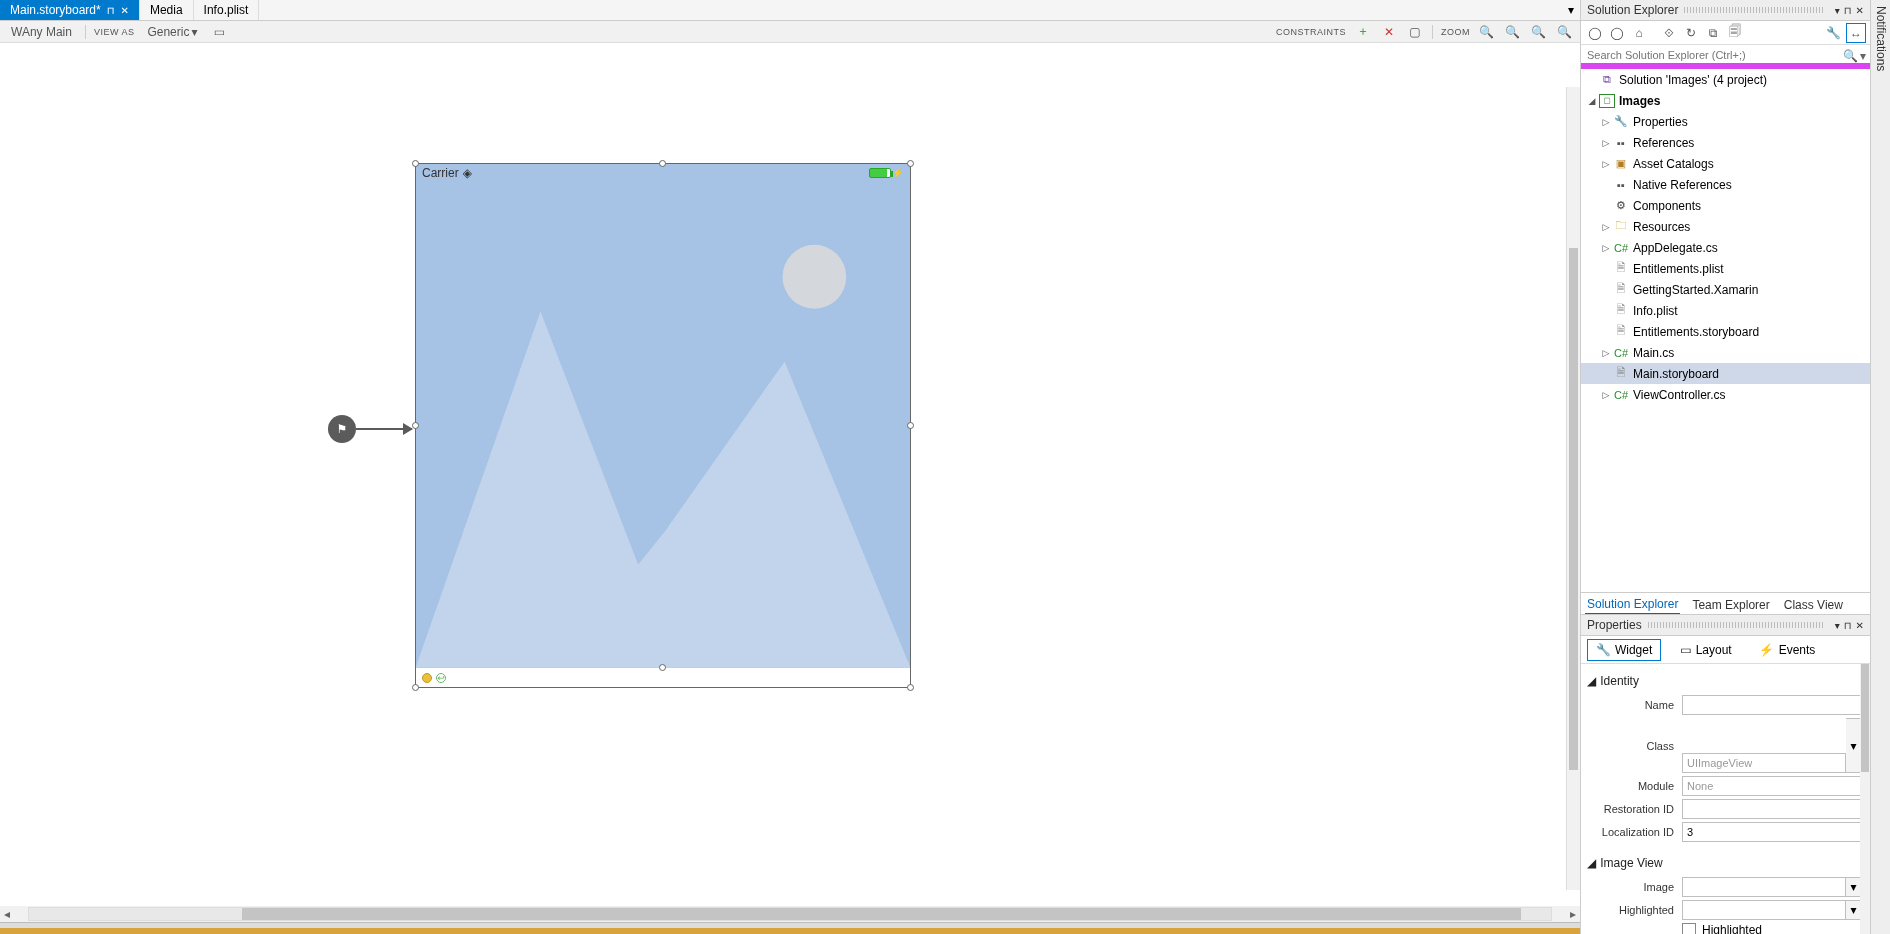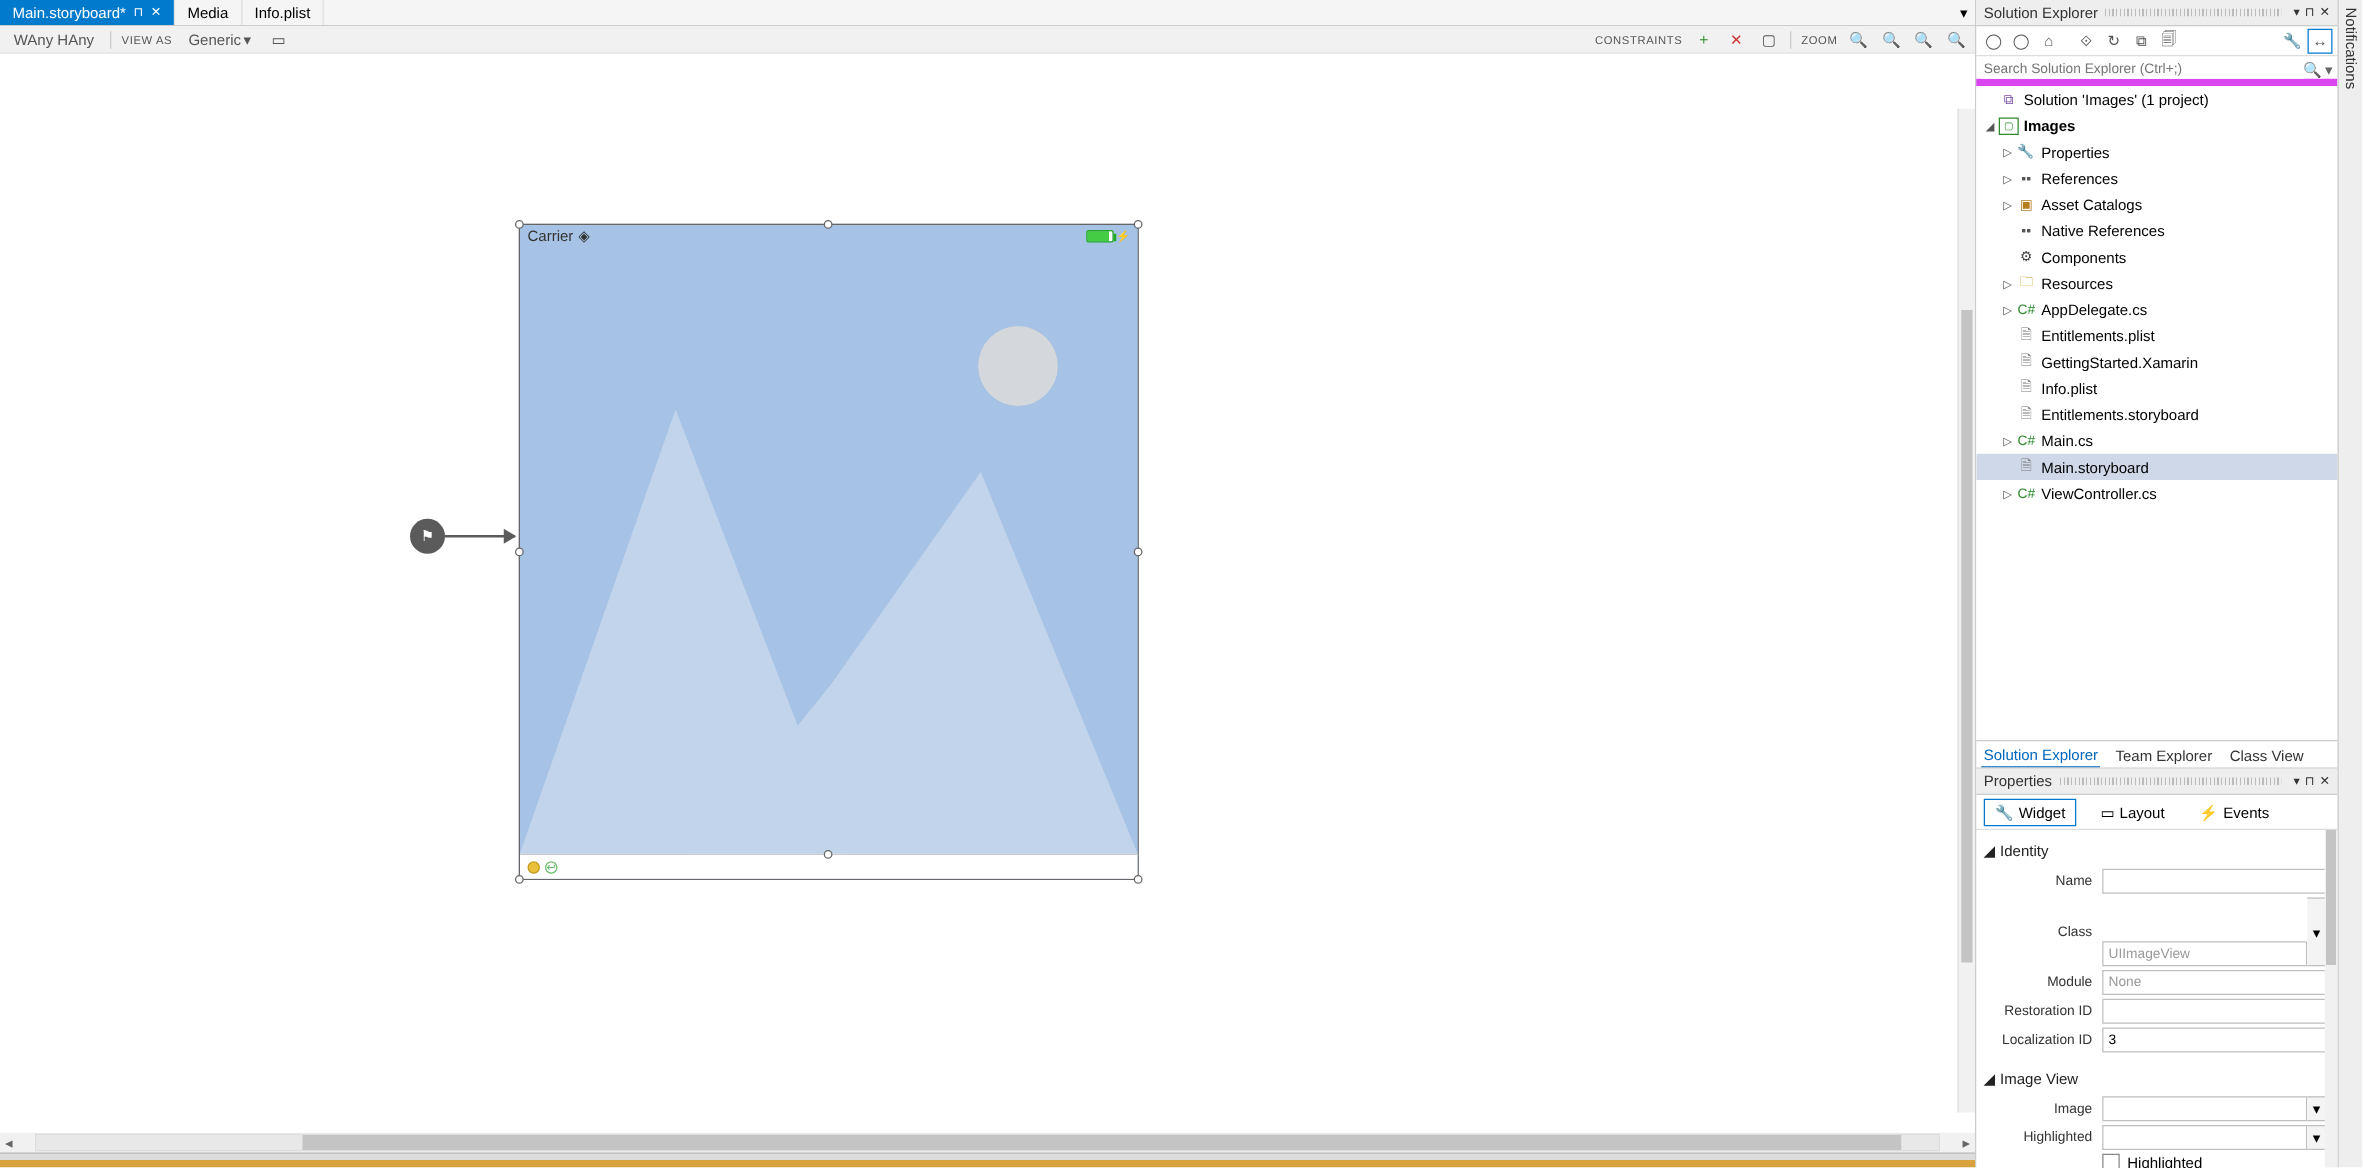--- a/index.html
+++ b/index.html
@@ -20,21 +20,21 @@
   
   .designer-bar { height: 22px; display: flex; align-items: center; background: #f1f1f1; border-bottom: 1px solid #ddd; padding: 0 6px; gap: 8px; font-size: 11px; color: #555; }
   .designer-bar .sep { width: 1px; height: 14px; background: #ccc; }
   .dropdown { display: inline-flex; align-items: center; gap: 2px; padding: 1px 4px; border: 1px solid transparent; }
   .spacer { flex: 1; }
   .icon-btn { width: 18px; height: 18px; display: inline-flex; align-items: center; justify-content: center; border: 1px solid transparent; }
 
   
   .canvas-wrap { flex: 1; position: relative; overflow: auto; background: #fff; }
   .canvas { position: absolute; inset: 0; overflow: auto; }
-  .phone { position: absolute; left: 415px; top: 136px; width: 496px; height: 525px; border: 1px solid #666; background: #a6c2e4; }
+  .phone { position: absolute; left: 415px; top: 120px; width: 496px; height: 525px; border: 1px solid #666; background: #a6c2e4; }
   .status-bar { height: 18px; background: #a6c2e4; display: flex; align-items: center; padding: 0 6px; font-size: 10px; color: #333; }
   .status-bar .wifi { margin-left: 4px; }
   .status-bar .battery { margin-left: auto; width: 22px; height: 10px; border: 1px solid #2a2; background: linear-gradient(to right,#4c4 85%,#fff 85%); border-radius: 2px; position: relative; }
   .status-bar .battery::after { content:""; position:absolute; right:-3px; top:2px; width:2px; height:6px; background:#2a2; }
   .status-bar .bolt { font-size: 9px; color:#333; margin-left:2px;}
   .img-placeholder { position: absolute; top: 18px; left: 0; right: 0; bottom: 20px; background: #a6c2e4; overflow: hidden; }
   .img-placeholder svg { width: 100%; height: 100%; display: block; }
   .mountains { fill: #c1d4ec; }
   .sun { fill: #d9d9d9; opacity: 0.9; }
   .dock { position:absolute; left:0; right:0; bottom:0; height:20px; background:#fff; border-top:1px solid #ccc; display:flex; align-items:center; gap:4px; padding:0 6px;}
@@ -120,21 +120,21 @@
         <span>Media</span>
       </div>
       <div class="tab">
         <span>Info.plist</span>
       </div>
       <div class="tab-overflow">▾</div>
     </div>
 
     <div class="designer-bar">
       <span class="dropdown">
-        <span>WAny HAny</span>
+        <span>WAny Main</span>
       </span>
       <span class="sep"></span>
       <span style="font-size:9px;letter-spacing:0.5px;">VIEW AS</span>
       <span class="dropdown">
         <span>Generic</span>
           <span>▾</span>
       </span>
       <span class="icon-btn">▭</span>
       <span class="spacer"></span>
       <span style="font-size:9px;letter-spacing:0.5px;">CONSTRAINTS</span>
@@ -225,21 +225,21 @@
       </div>
       <div class="se-search">
         <input type="text" placeholder="Search Solution Explorer (Ctrl+;)" style="">
         <span style="color:#666;">🔍</span>
         <span style="color:#666;margin-left:2px;">▾</span>
       </div>
       <div class="se-tree" id="se-tree">
           <div class="tree-row" style="padding-left: 4px;">
             <span class="tw empty">▷</span>
             <span class="node-icon ic-sln">⧉</span>
-            <span>Solution 'Images' (1 project)</span>
+            <span>Solution 'Images' (4 project)</span>
           </div>
           <div class="tree-row" style="padding-left: 4px;">
             <span class="tw">◢</span>
             <span class="node-icon ic-proj">▢</span>
             <span class="bold">Images</span>
           </div>
           <div class="tree-row" style="padding-left: 18px;">
             <span class="tw">▷</span>
             <span class="node-icon ic-wrench">🔧</span>
             <span>Properties</span>

